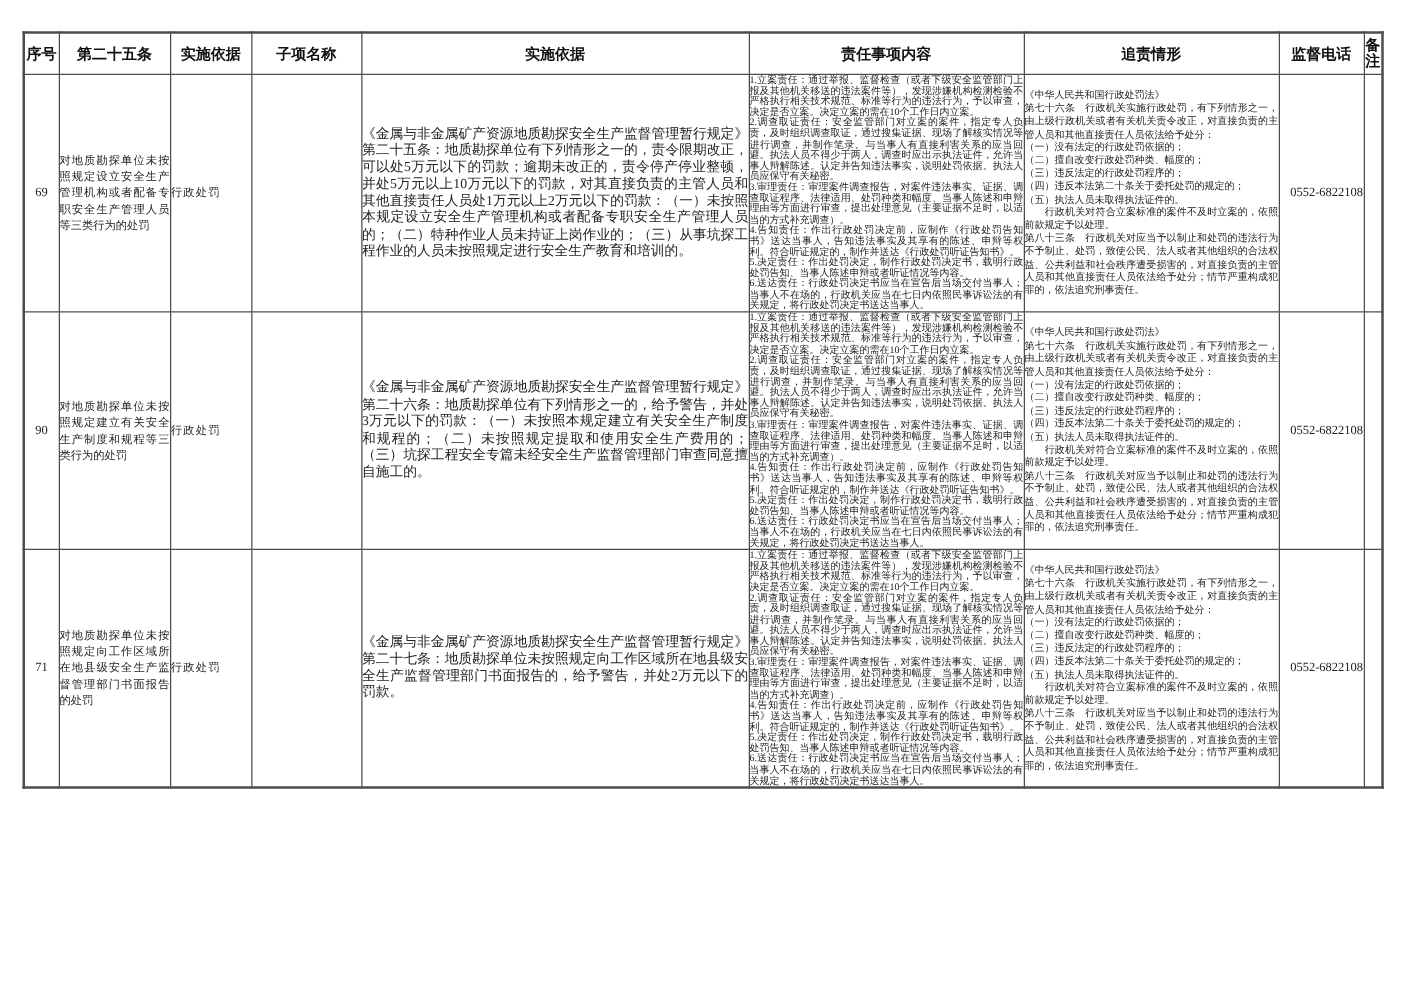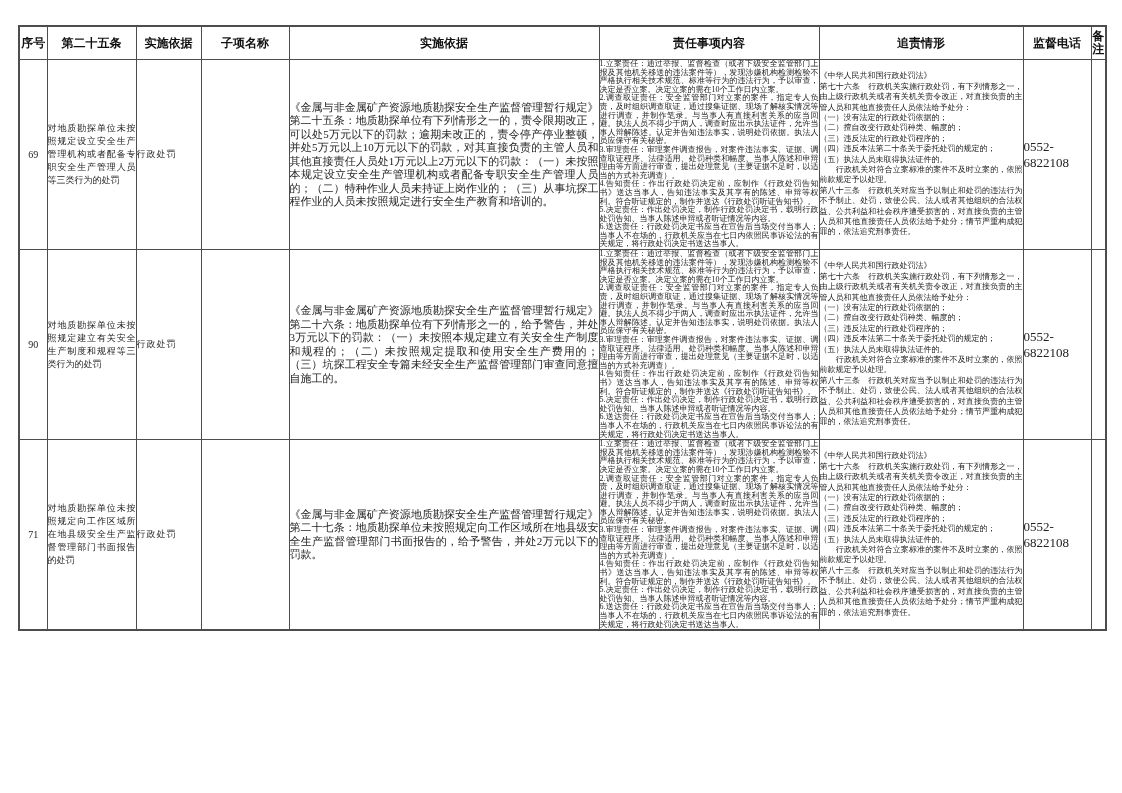--- a/index.html
+++ b/index.html
@@ -37,21 +37,21 @@
     padding:0 6px;color:#222;
   }
   td.c-duty{
     font-size:8px;line-height:8.6px;text-align:justify;
     padding:1px 2px;vertical-align:top;color:#222;
   }
   td.c-acc{
     font-size:8px;line-height:10.4px;text-align:justify;
     padding:0 4px;vertical-align:middle;color:#222;
   }
-  td.c-phone{font-size:13px;text-align:left;color:#222;}
+  td.c-phone{font-size:10px;text-align:right;color:#222;}
   td.c-note{font-size:9px;}
   .line{margin:0;padding:0;}
 </style>
 </head>
 <body>
 
 <div class="page">
   <table class="sheet">
     <colgroup>
       <col style="width:28px">

